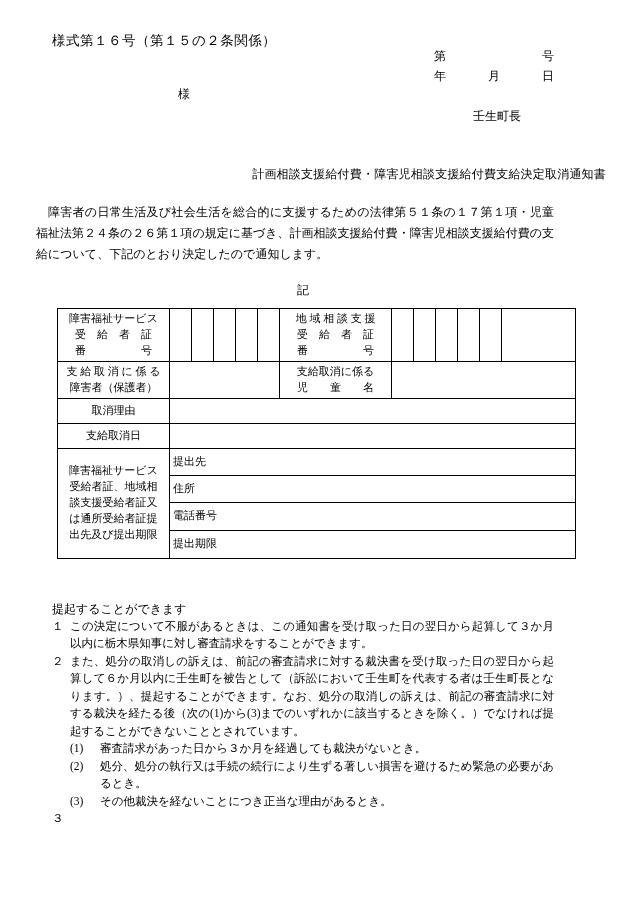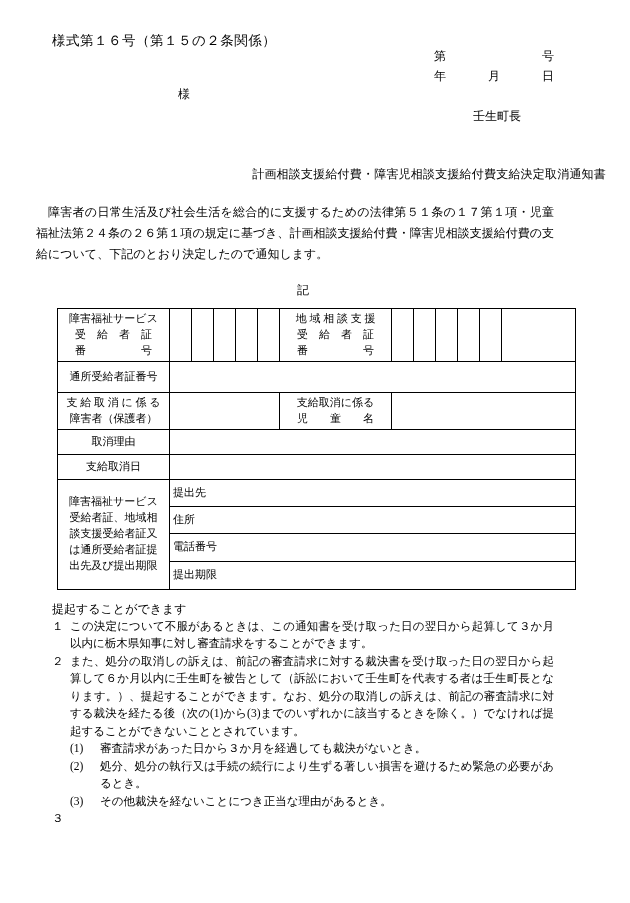--- a/index.html
+++ b/index.html
@@ -225,24 +225,20 @@
         <div>番　　　　　号</div>
       </td>
       <td></td>
       <td class="cellbox"></td>
       <td class="cellbox"></td>
       <td class="cellbox"></td>
       <td class="cellbox"></td>
       <td></td>
     </tr>
 
-    <tr>
-      <td class="lbl" style="height:26px">通所受給者証番号</td>
-      <td colspan="12"></td>
-    </tr>
 
     <tr class="tallrow">
       <td class="lbl">
         <div>支 給 取 消 に 係 る</div>
         <div>障害者（保護者）</div>
       </td>
       <td colspan="5"></td>
       <td class="lbl">
         <div>支給取消に係る</div>
         <div>児　　童　　名</div>

